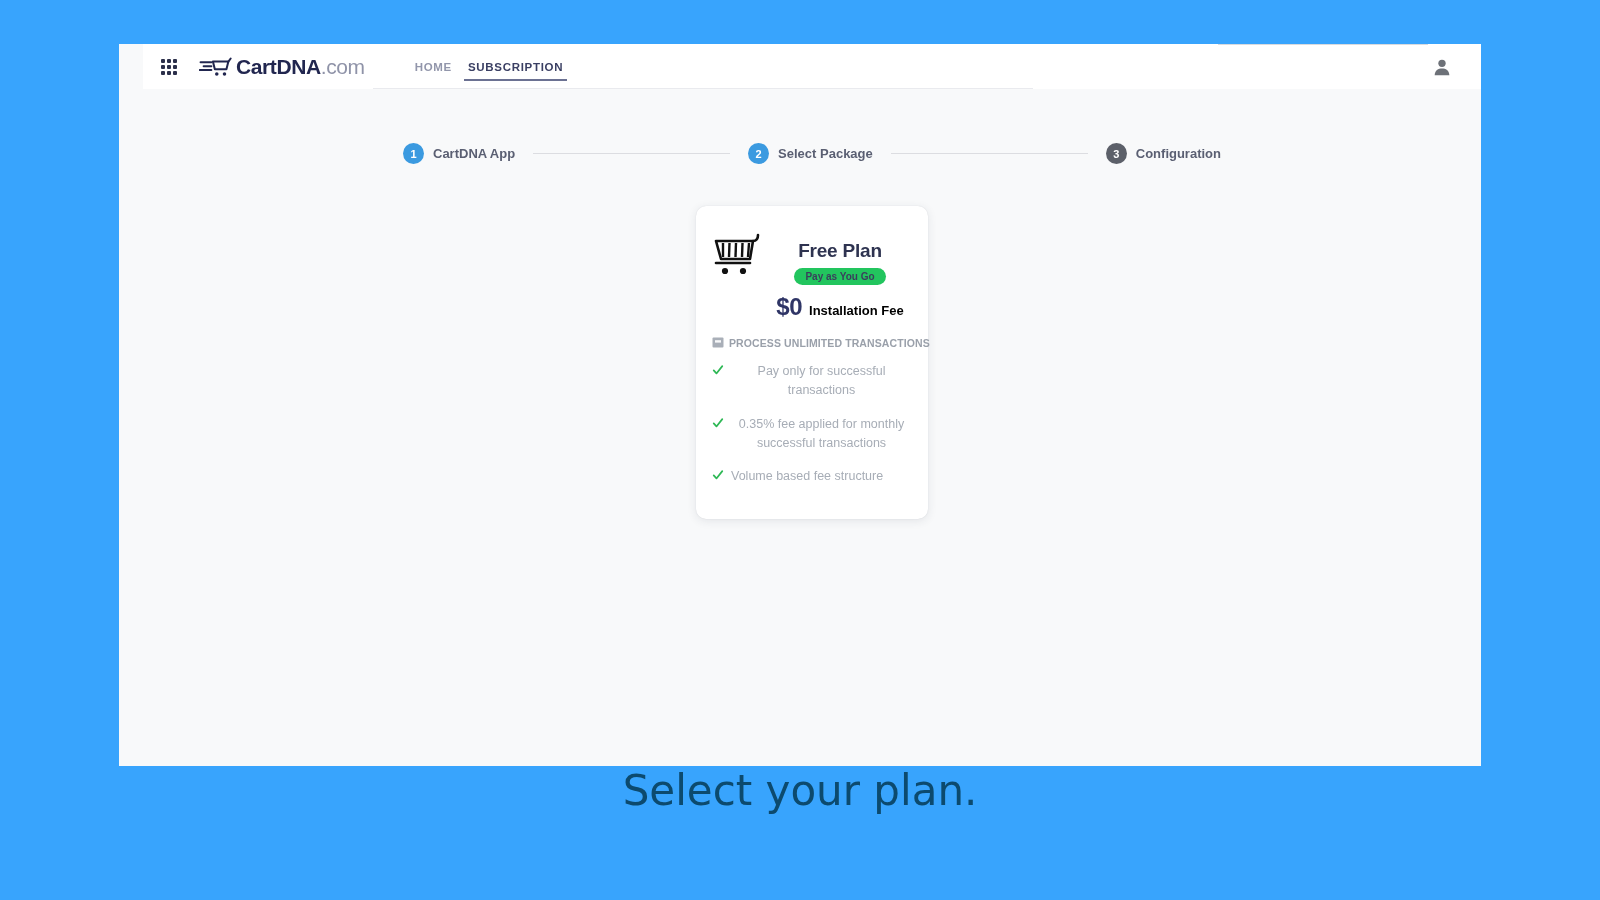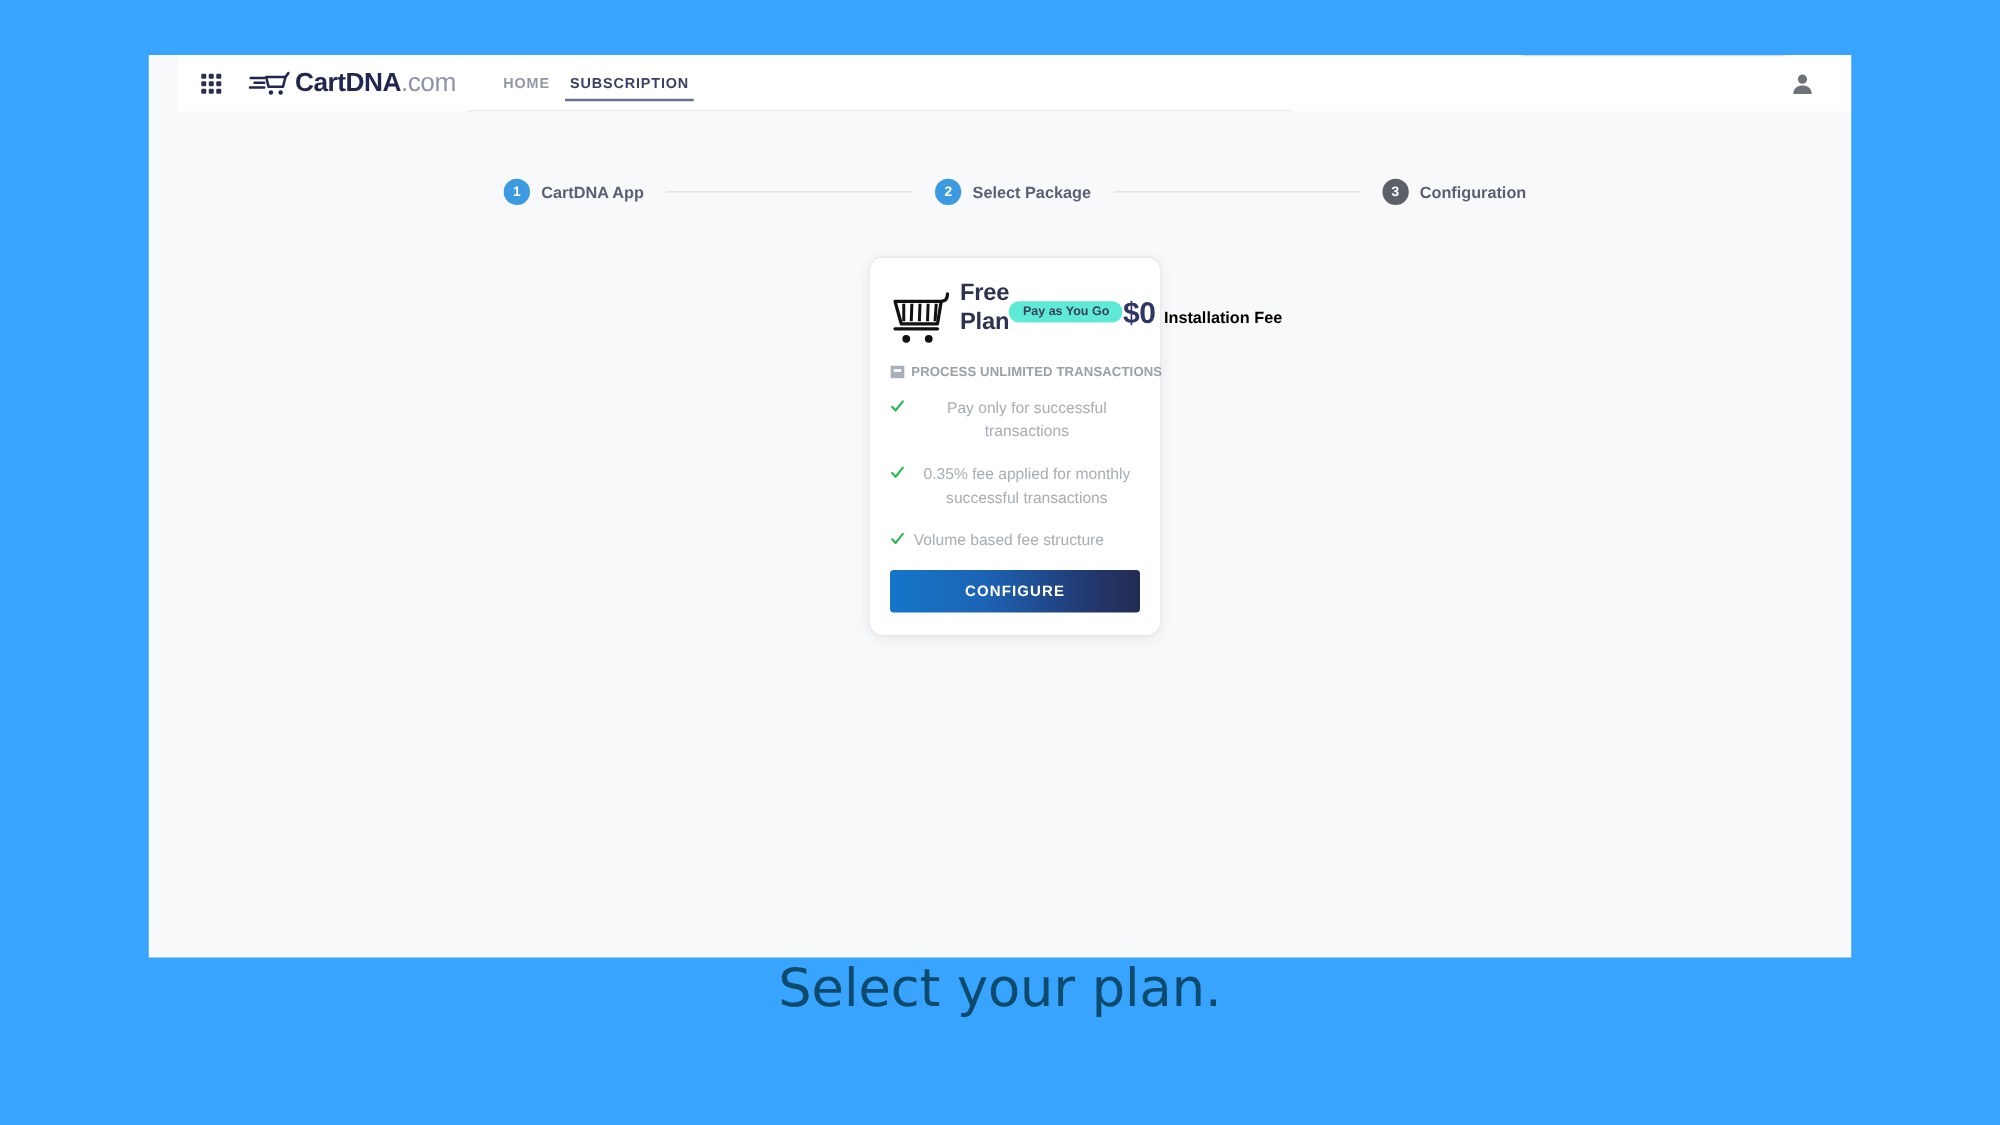--- a/index.html
+++ b/index.html
@@ -77,21 +77,21 @@
   .brand-tld {
     font-size: 21px;
     font-weight: normal;
     color: #8f93a8;
     letter-spacing: -0.4px;
   }
 
   .nav-links {
     display: flex;
     align-items: center;
-    margin-left: 30px;
+    margin-left: 42px;
     height: 45px;
   }
   .nav-link {
     font-size: 11.5px;
     font-weight: bold;
     letter-spacing: 0.7px;
     color: #9296ab;
     height: 45px;
     display: flex;
     align-items: center;
@@ -208,33 +208,34 @@
     width: 52px;
     height: 46px;
     flex: none;
     margin-top: 6px;
   }
 
   .plan-head-text {
     flex: 1;
     padding-left: 4px;
     display: flex;
-    flex-direction: row;
-    align-items: center;
+    flex-direction: column;
+    align-items: center;
+    margin-top: 16px;
   }
   .plan-title {
     font-size: 19px;
     font-weight: bold;
     color: #2e3350;
     letter-spacing: -0.2px;
     line-height: 1.2;
   }
   .plan-badge {
     margin-top: 5px;
-    background: #5eead4;
+    background: #22c55e;
     border-radius: 11px;
     padding: 3px 11px;
     font-size: 10px;
     font-weight: bold;
     color: #3a3f5c;
     white-space: nowrap;
   }
   .plan-price-row {
     margin-top: 8px;
     display: flex;
@@ -453,19 +454,18 @@
           <span class="feature-text">0.35% fee applied for monthly successful transactions</span>
         </li>
         <li class="feature">
           <svg class="check-icon" viewBox="0 0 14 14">
             <path d="M2 7.5 L5.2 11 L12 2.5" fill="none" stroke="#2eb855" stroke-width="2" stroke-linecap="round" stroke-linejoin="round"></path>
           </svg>
           <span class="feature-text">Volume based fee structure</span>
         </li>
       </ul>
 
-      <button class="configure-btn">CONFIGURE</button>
     </div>
   </div>
 
 </div>
 
 <div class="caption">Select your plan.</div>
 
 </body></html>

